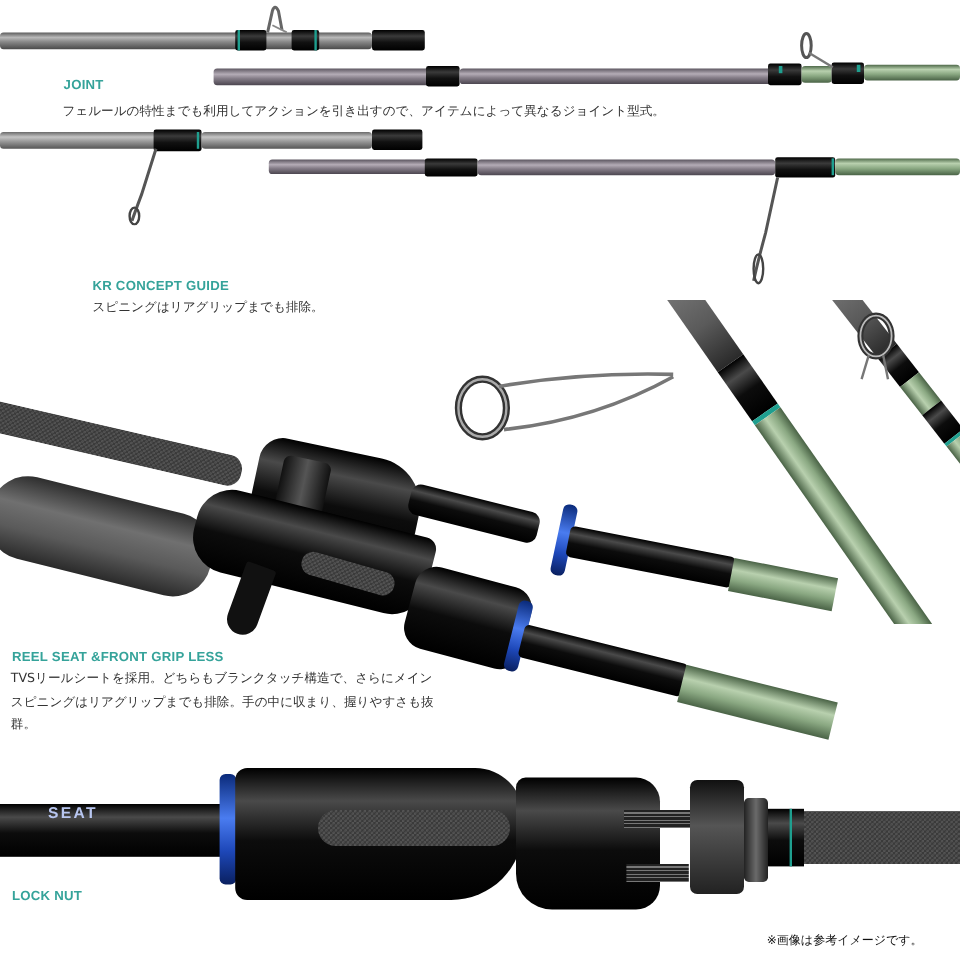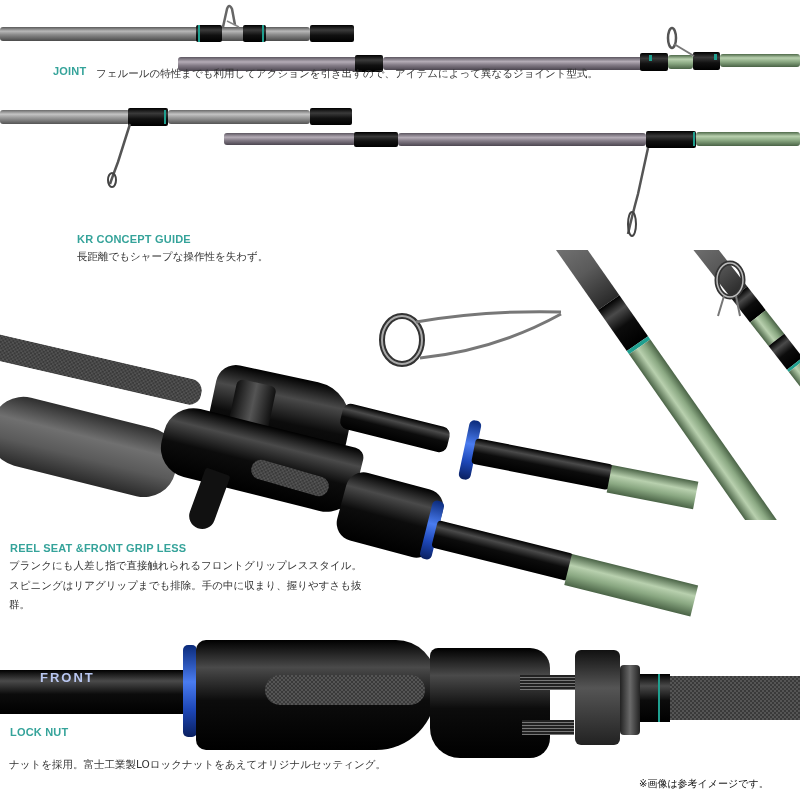--- a/index.html
+++ b/index.html
@@ -130,49 +130,48 @@
 
   <div class="abs black-gloss" style="left:476px;top:118px;width:140px;height:26px;transform:rotate(11deg);transform-origin:left top;border-radius:4px;"></div>
   <div class="abs" style="left:612px;top:145px;width:88px;height:28px;transform:rotate(11deg);transform-origin:left top;background:linear-gradient(#4a6346,#b8d0ae 35%,#8aa882 65%,#4a6346);"></div>
 
   <div class="abs black-gloss" style="left:438px;top:200px;width:140px;height:28px;transform:rotate(14deg);transform-origin:left top;border-radius:4px;"></div>
   <div class="abs" style="left:572px;top:234px;width:130px;height:32px;transform:rotate(14deg);transform-origin:left top;background:linear-gradient(#4a6346,#b8d0ae 35%,#8aa882 65%,#4a6346);"></div>
 </div>
 
 <div class="abs" style="left:0;top:630px;width:800px;height:130px;overflow:hidden;">
   <div class="abs black-gloss" style="left:0;top:40px;width:190px;height:44px;"></div>
-  <div class="abs" style="left:40px;top:40px;color:#b8c6f0;font-family:'Liberation Sans',sans-serif;font-weight:bold;font-size:13px;letter-spacing:2px;">FRONT</div>
+  <div class="abs" style="left:40px;top:40px;color:#b8c6f0;font-family:'Liberation Sans',sans-serif;font-weight:bold;font-size:13px;letter-spacing:2px;">SEAT</div>
   <div class="abs bluering" style="left:183px;top:15px;width:14px;height:92px;border-radius:5px;"></div>
   <div class="abs black-gloss" style="left:196px;top:10px;width:240px;height:110px;border-radius:10px 40px 60px 10px;"></div>
   <div class="abs carbon" style="left:265px;top:45px;width:160px;height:30px;border-radius:18px;"></div>
   <div class="abs black-gloss" style="left:430px;top:18px;width:120px;height:110px;border-radius:8px 20px 20px 30px;"></div>
   <div class="abs" style="left:520px;top:45px;width:55px;height:15px;background:repeating-linear-gradient(#222 0 2px,#777 2px 3px);"></div>
   <div class="abs" style="left:522px;top:90px;width:52px;height:15px;background:repeating-linear-gradient(#222 0 2px,#777 2px 3px);"></div>
   <div class="abs" style="left:575px;top:20px;width:45px;height:95px;background:linear-gradient(#111,#555 40%,#222);border-radius:6px;"></div>
   <div class="abs" style="left:620px;top:35px;width:20px;height:70px;background:linear-gradient(90deg,#222,#6a6a6a,#222);border-radius:4px;"></div>
   <div class="abs black-gloss" style="left:640px;top:44px;width:30px;height:48px;"></div>
   <div class="teal" style="left:658px;top:44px;width:2px;height:48px;"></div>
   <div class="abs carbon" style="left:670px;top:46px;width:130px;height:44px;"></div>
 </div>
 
 <div class="heading" style="left:53px;top:65px;">JOINT</div>
-<div class="desc" style="left:52px;top:64px;margin-left:44px;">
+<div class="desc" style="left:52px;top:84px;">
   <div>フェルールの特性までも利用してアクションを引き出すので、アイテムによって異なるジョイント型式。</div>
 </div>
 
 <div class="heading" style="left:77px;top:233px;">KR CONCEPT GUIDE</div>
 <div class="desc" style="left:77px;top:247px;">
-  <div>長距離でもシャープな操作性を失わず。</div>
+  <div>スピニングはリアグリップまでも排除。</div>
 </div>
 
 <div class="heading" style="left:10px;top:542px;">REEL SEAT &amp;FRONT GRIP LESS</div>
 <div class="desc" style="left:9px;top:556px;">
-  <div>ブランクにも人差し指で直接触れられるフロントグリップレススタイル。</div>
+  <div>TVSリールシートを採用。どちらもブランクタッチ構造で、さらにメイン</div>
   <div>スピニングはリアグリップまでも排除。手の中に収まり、握りやすさも抜</div>
   <div>群。</div>
 </div>
 
-<div class="heading" style="left:10px;top:726px;">LOCK NUT</div>
+<div class="heading" style="left:10px;top:741px;">LOCK NUT</div>
 <div class="desc" style="left:9px;top:755px;">
-  <div>ナットを採用。富士工業製LOロックナットをあえてオリジナルセッティング。</div>
 </div>
 
 <div class="note" style="left:639px;top:777px;">※画像は参考イメージです。</div>
 
 </body></html>

